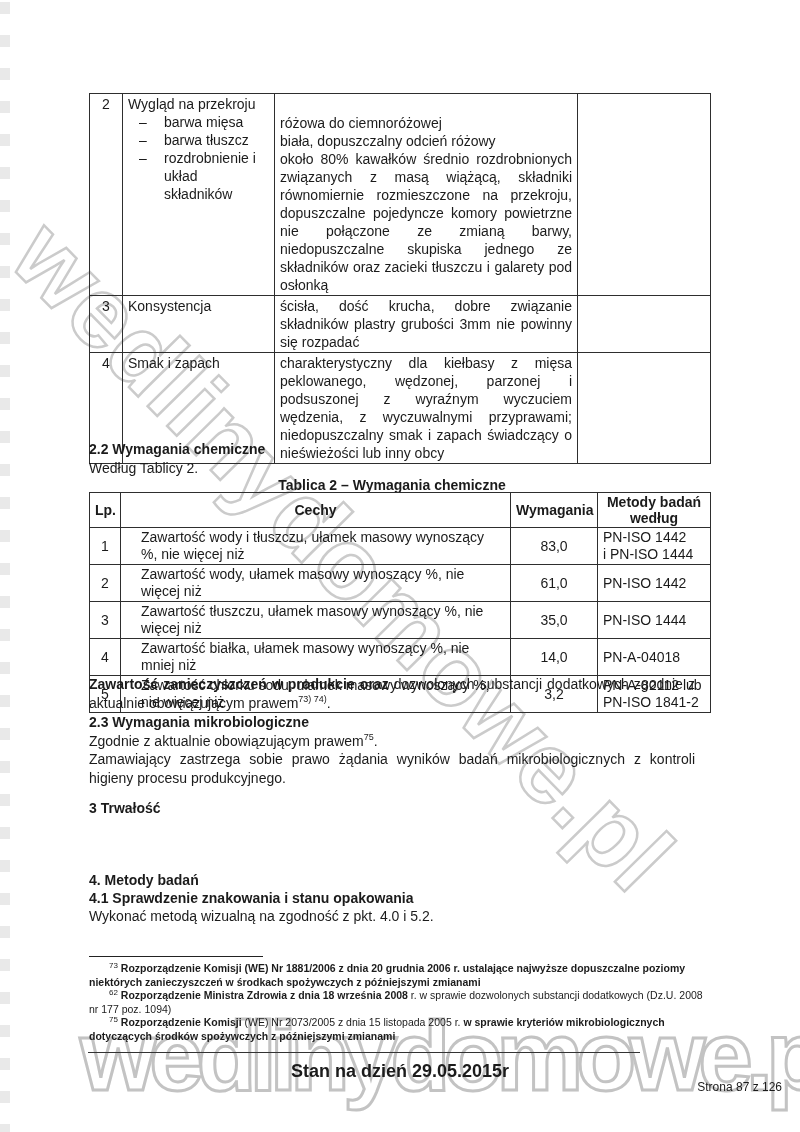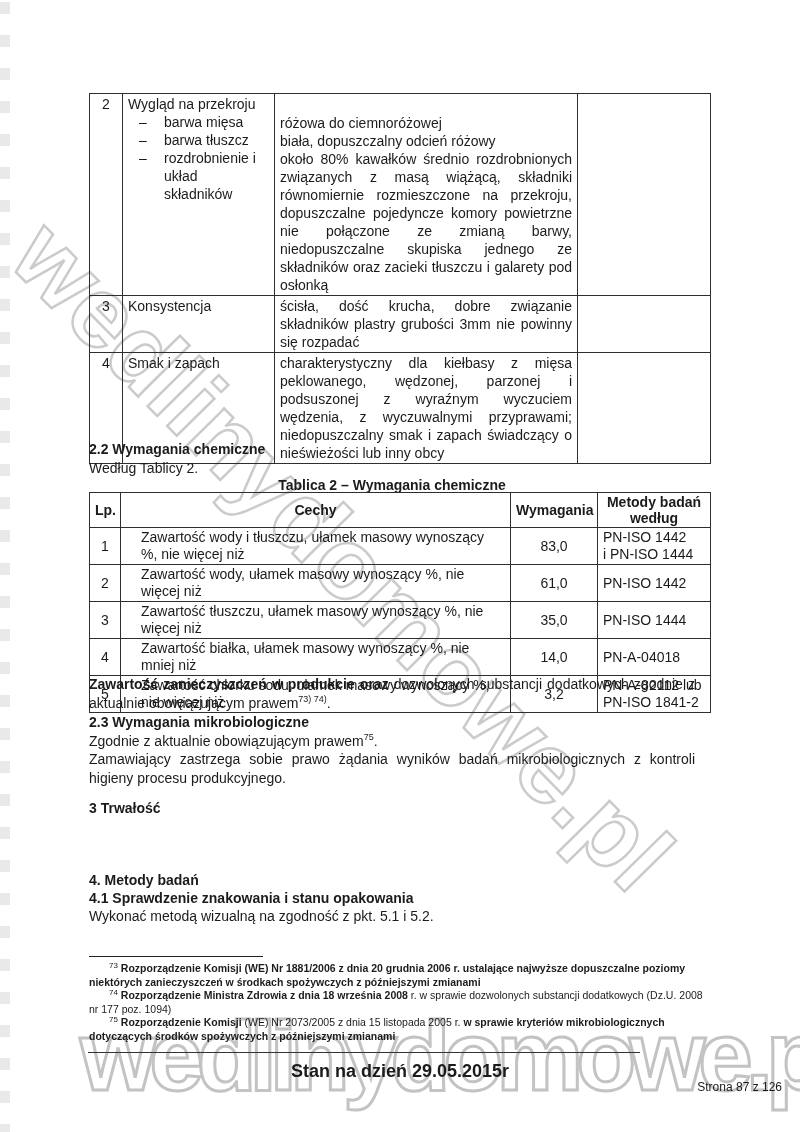--- a/index.html
+++ b/index.html
@@ -192,26 +192,26 @@
     <div class="block bold" style="top:713px">2.3 Wymagania mikrobiologiczne</div>
     <div class="block" style="top:732px">
       <span>Zgodnie z aktualnie obowiązującym prawem</span><sup class="ref">75</sup><span>.</span>
     </div>
     <div class="block just" style="top:750px">Zamawiający zastrzega sobie prawo żądania wyników badań mikrobiologicznych z kontroli higieny procesu produkcyjnego.</div>
 
     <div class="block bold" style="top:799px">3 Trwałość</div>
 
     <div class="block bold" style="top:871px">4. Metody badań</div>
     <div class="block bold" style="top:889px">4.1 Sprawdzenie znakowania i stanu opakowania</div>
-    <div class="block" style="top:907px">Wykonać metodą wizualną na zgodność z pkt. 5.1 i 5.2.</div>
+    <div class="block" style="top:907px">Wykonać metodą wizualną na zgodność z pkt. 4.0 i 5.2.</div>
 
     <div class="fn-sep"></div>
     <div class="footnotes">
       <p class="fn"><sup>73</sup> <span class="bold">Rozporządzenie Komisji (WE) Nr 1881/2006 z dnia 20 grudnia 2006 r. ustalające najwyższe dopuszczalne poziomy niektórych zanieczyszczeń w środkach spożywczych z późniejszymi zmianami</span></p>
-      <p class="fn"><sup>74</sup> <span class="bold">Rozporządzenie Ministra Zdrowia z dnia 18 września 2008</span><span> r. w sprawie dozwolonych substancji dodatkowych (Dz.U. 2008 nr 177 poz. 1094)</span></p>
+      <p class="fn"><sup>62</sup> <span class="bold">Rozporządzenie Ministra Zdrowia z dnia 18 września 2008</span><span> r. w sprawie dozwolonych substancji dodatkowych (Dz.U. 2008 nr 177 poz. 1094)</span></p>
       <p class="fn"><sup>75</sup> <span class="bold">Rozporządzenie Komisji</span><span> (WE) Nr 2073/2005 z dnia 15 listopada 2005 r. </span><span class="bold">w sprawie kryteriów mikrobiologicznych dotyczących środków spożywczych z późniejszymi zmianami</span></p>
     </div>
 
     <div class="footer-line"></div>
     <div class="footer-status">Stan na dzień 29.05.2015r</div>
     <div class="footer-page">Strona 87 z 126</div>
 
   </div>
 </div>
 

